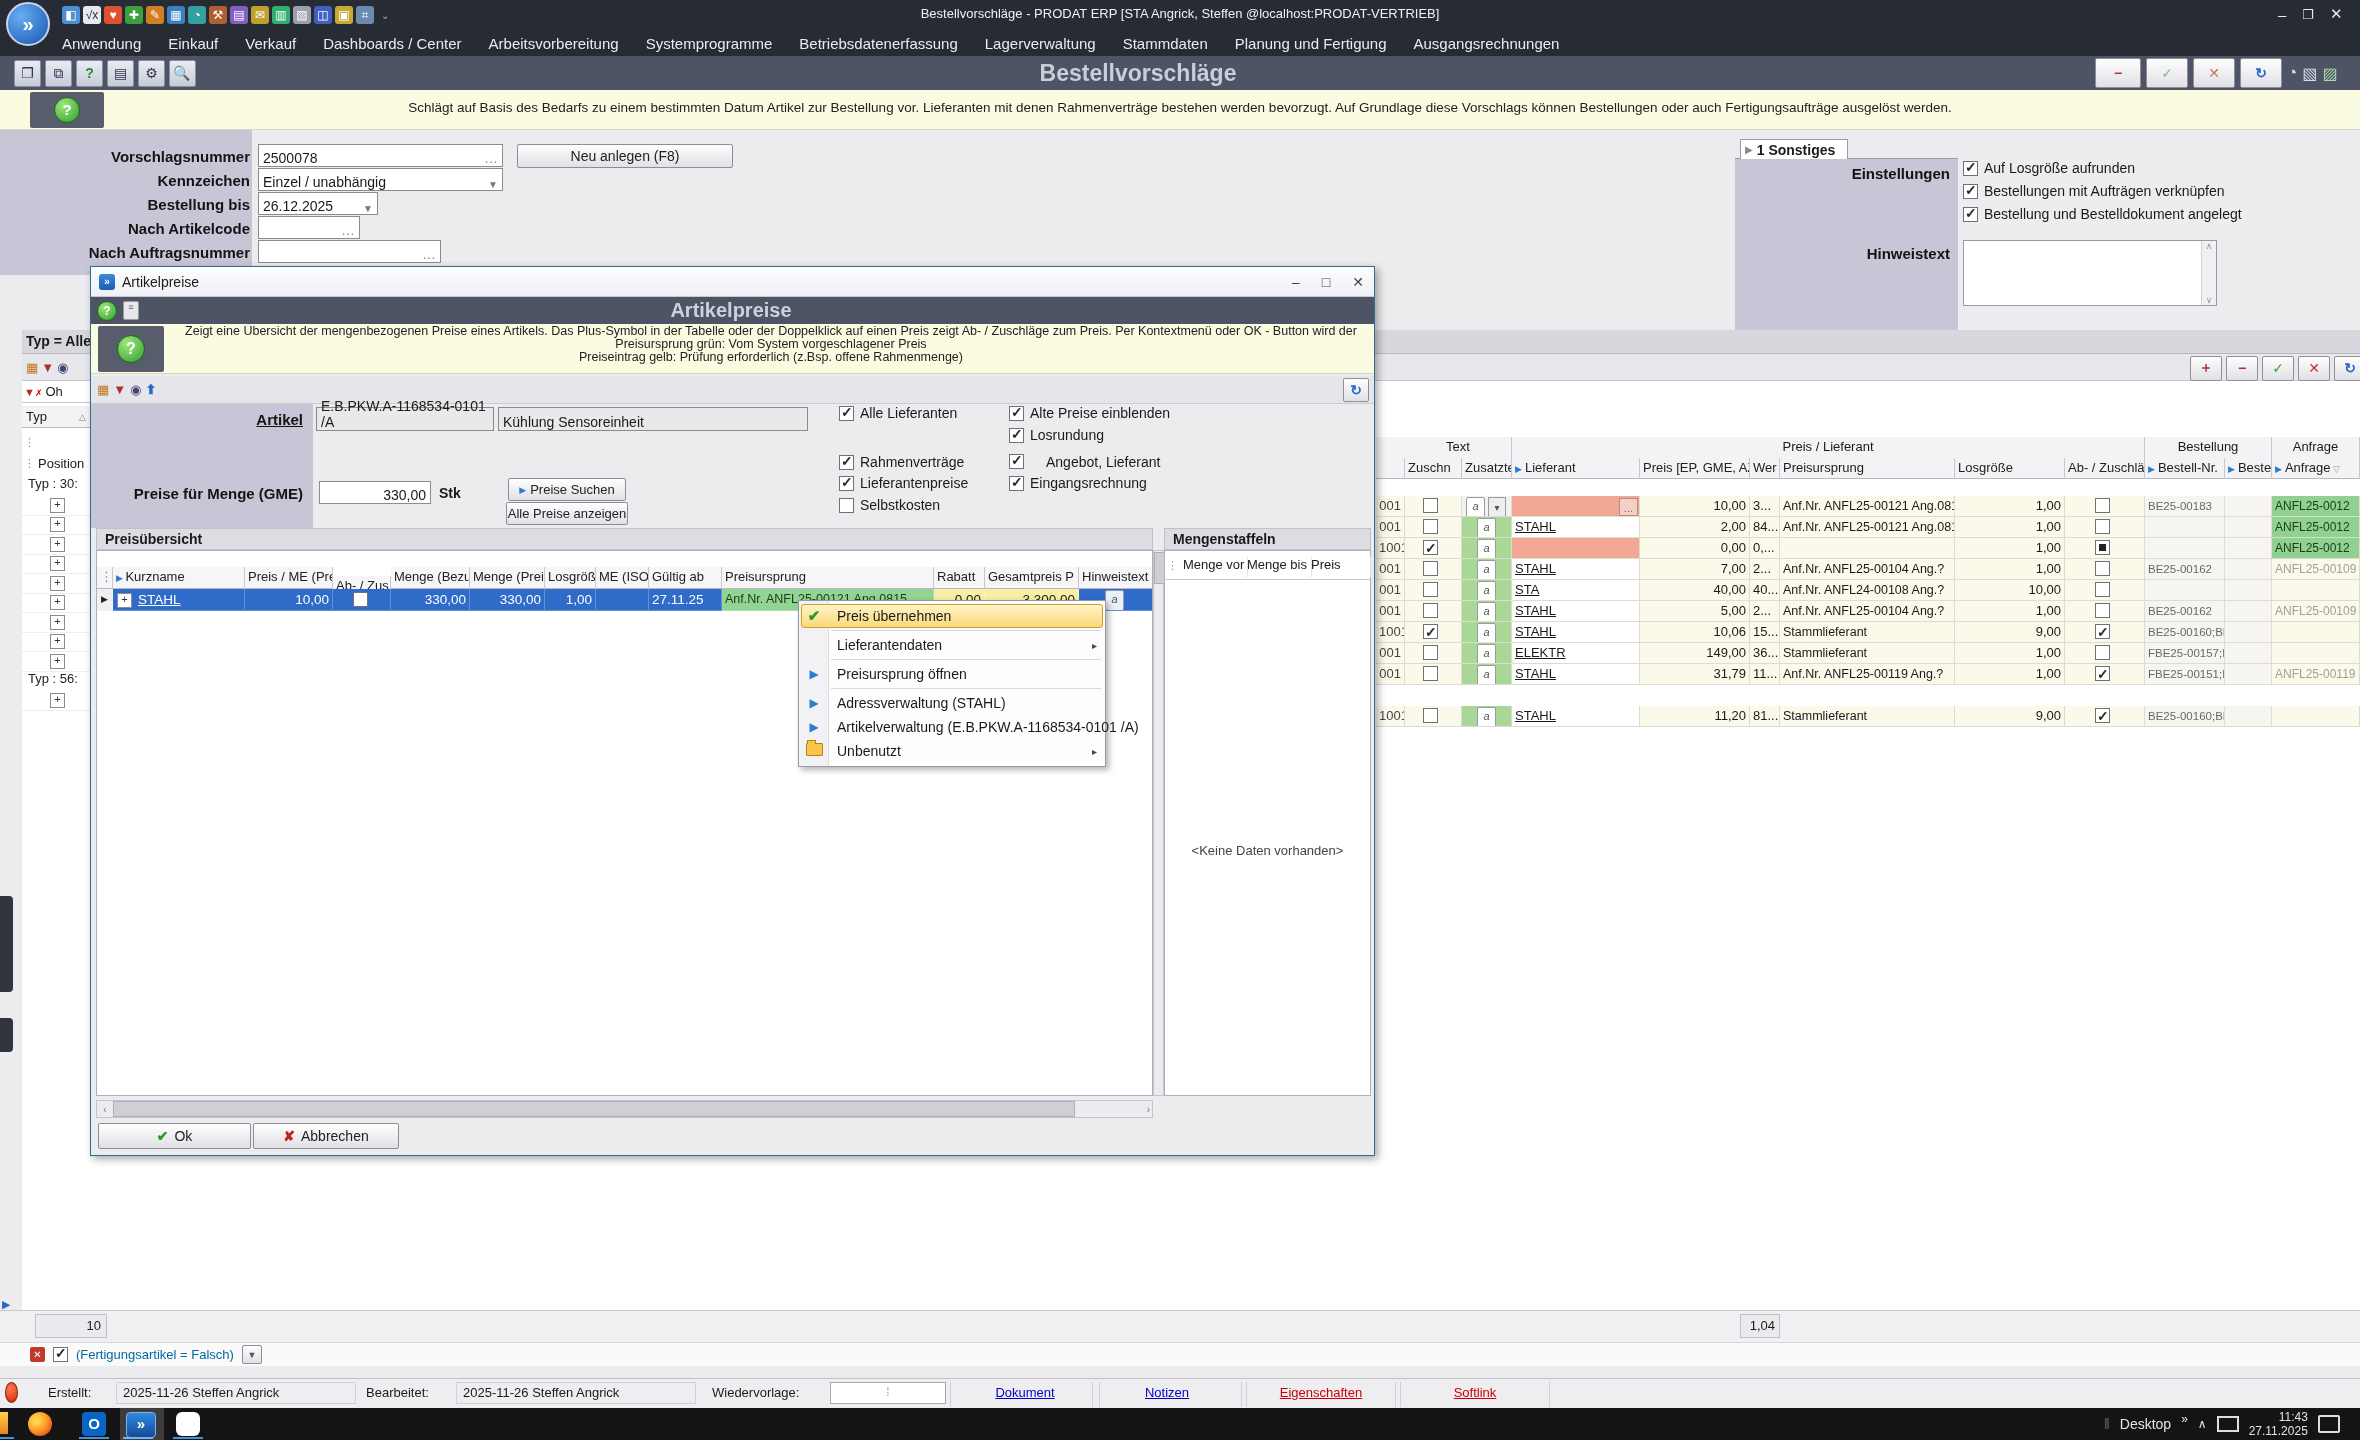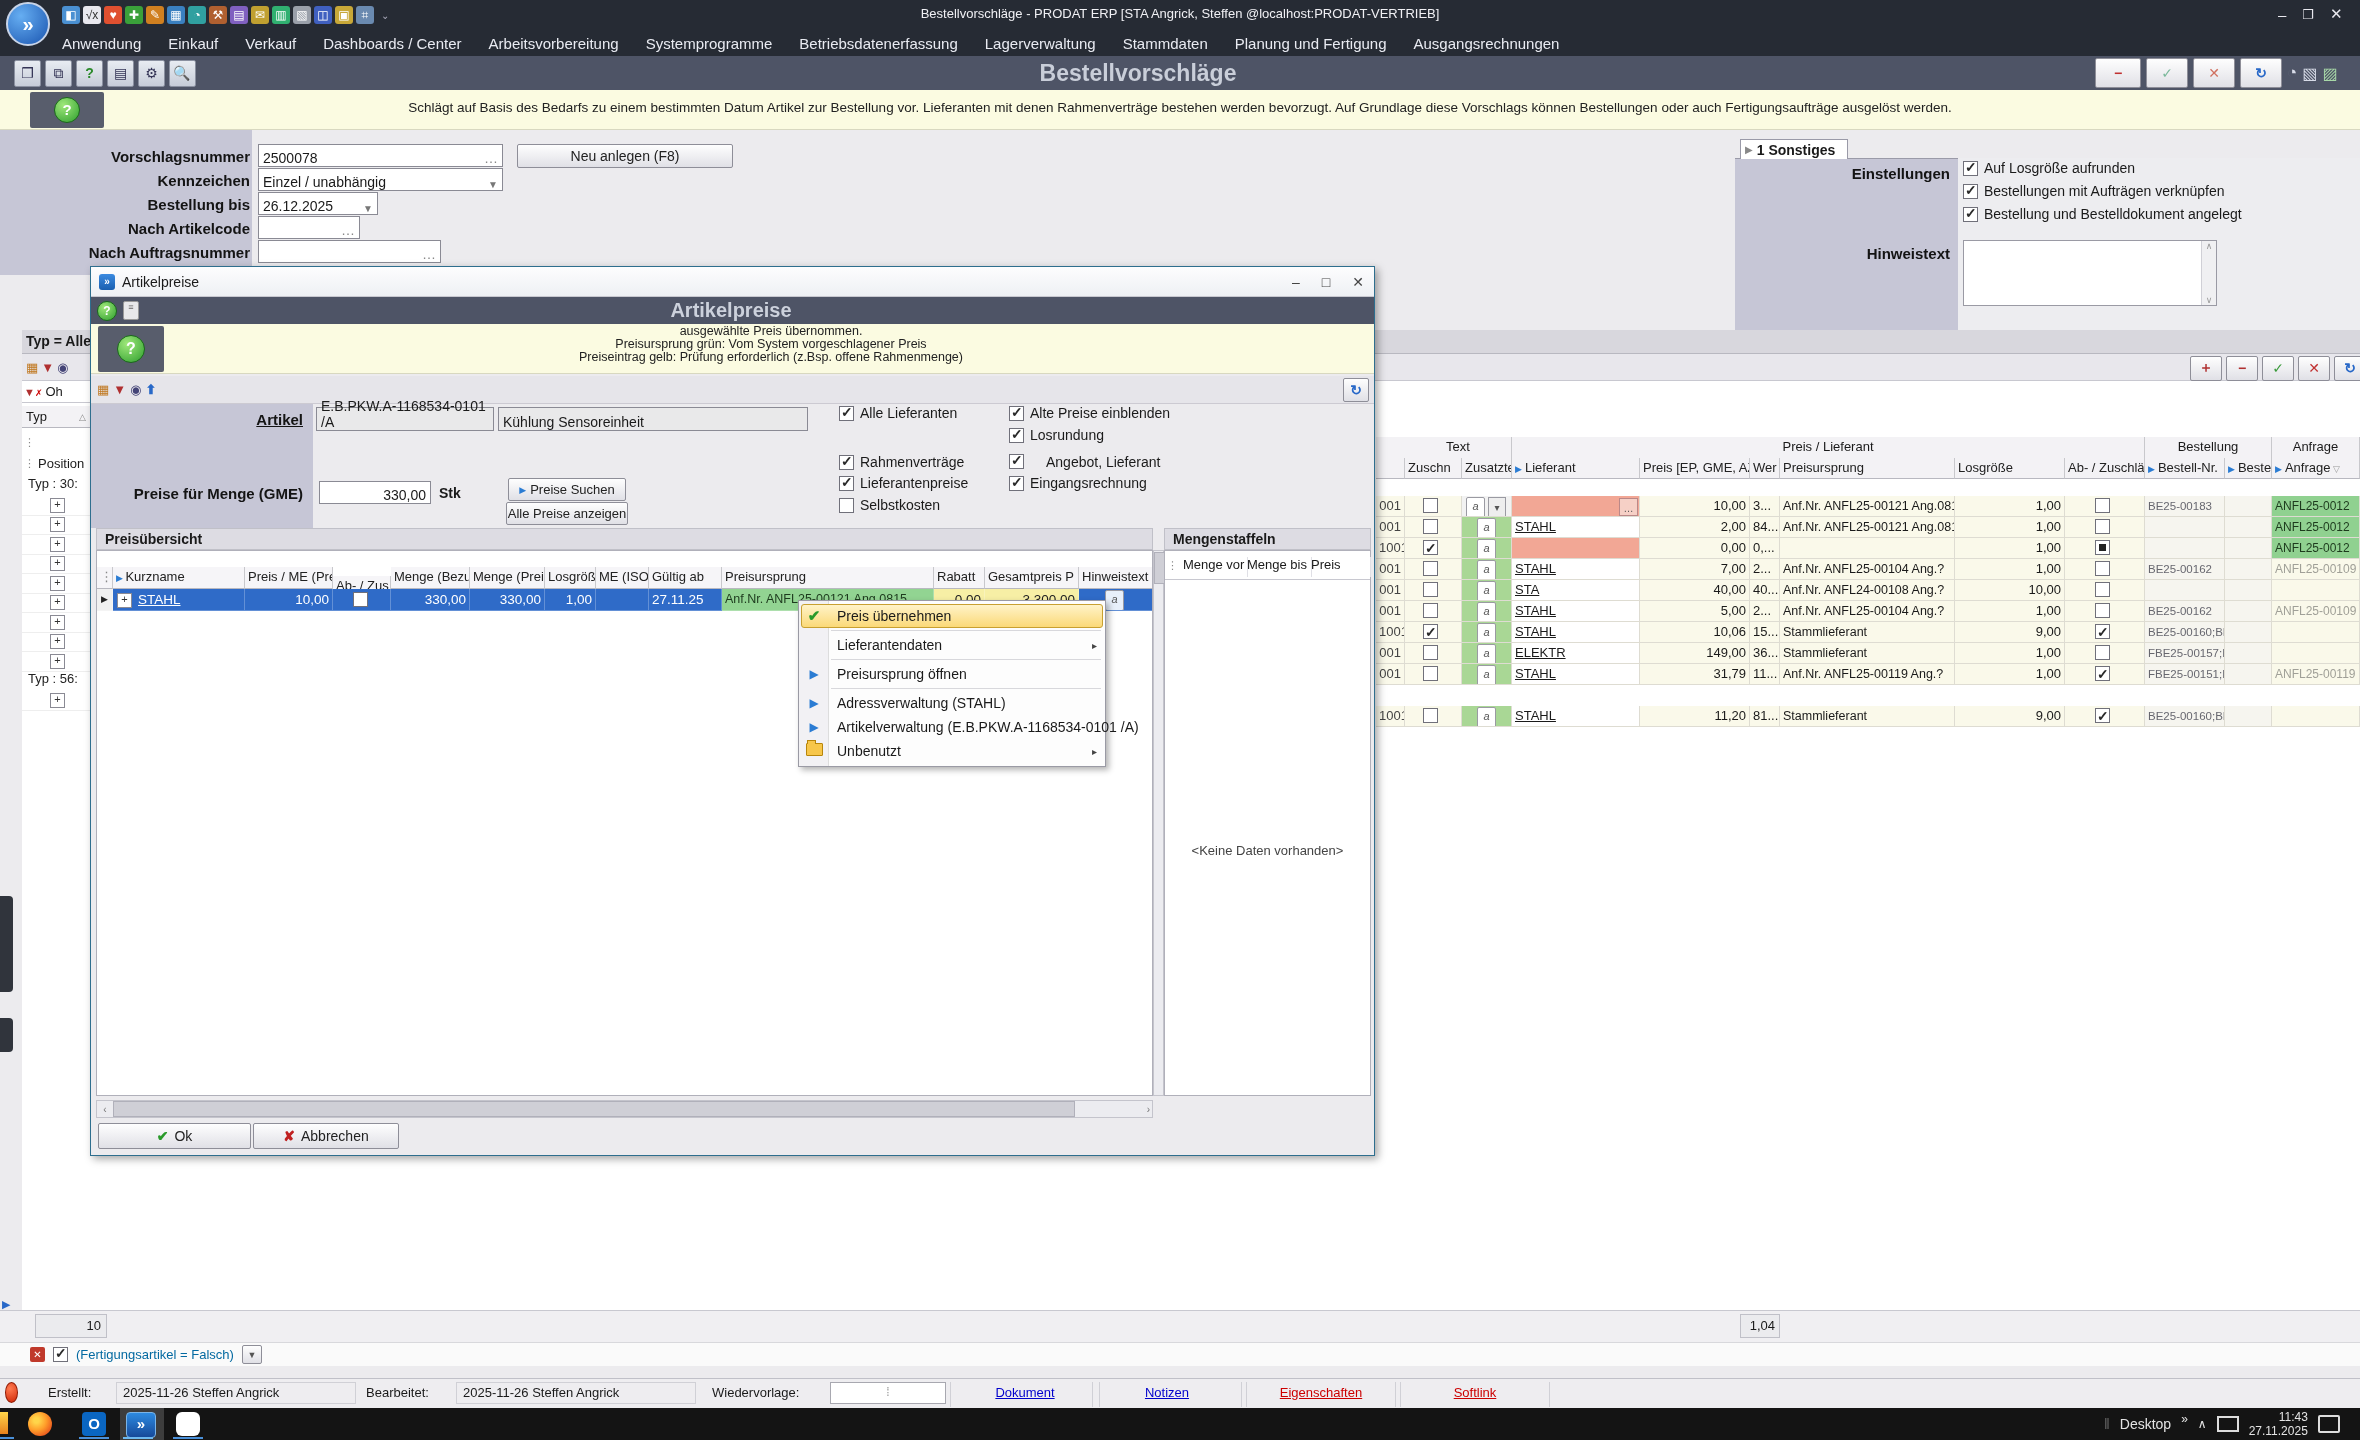--- a/index.html
+++ b/index.html
@@ -502,21 +502,21 @@
   <div class="a flex" style="left:0;top:30px;width:1283px;height:27px;background:#4e5466;padding-left:6px;gap:6px;">
     <span class="helpball" style="width:18px;height:18px;line-height:18px;font-size:12px;">?</span>
     <span style="width:14px;height:17px;background:#e8e8ea;border:1px solid #999;border-radius:2px;font-size:9px;text-align:center;color:#666;">≡</span>
   </div>
   <div class="a" style="left:440px;top:32px;width:400px;text-align:center;color:#ccd1dc;font-size:20px;font-weight:bold;">Artikelpreise</div>
   <div class="a" style="left:0;top:57px;width:1283px;height:50px;background:#fbfbe1;border-bottom:1px solid #d8d8c0;"></div>
   <div class="a helpsq" style="left:7px;top:59px;width:66px;height:46px;">
     <span class="helpball" style="width:26px;height:26px;line-height:26px;font-size:16px;">?</span>
   </div>
   <div class="a" style="left:85px;top:58px;width:1190px;height:49px;overflow:hidden;text-align:center;font-size:12.5px;line-height:13px;color:#222;">
-    <div>ausgewählte Preis übernommen.</div>
+    <div>Zeigt eine Übersicht der mengenbezogenen Preise eines Artikels. Das Plus-Symbol in der Tabelle oder der Doppelklick auf einen Preis zeigt Ab- / Zuschläge zum Preis. Per Kontextmenü oder OK - Button wird der</div>
     <div>Preisursprung grün: Vom System vorgeschlagener Preis</div>
     <div>Preiseintrag gelb: Prüfung erforderlich (z.Bsp. offene Rahmenmenge)</div>
   </div>
   <div class="a flex" style="left:0;top:109px;width:1283px;height:28px;background:#e6e5ea;border-bottom:1px solid #cccad2;padding-left:6px;gap:4px;">
     <span style="font-size:13px;color:#c07820;">▦</span>
     <span style="font-size:13px;color:#b03030;">▼</span>
     <span style="font-size:13px;color:#447;">◉</span>
     <span style="font-size:13px;color:#2868c8;font-weight:bold;">⬆</span>
   </div>
   <span class="btn a" style="left:1252px;top:111px;width:26px;height:24px;color:#2868c8;font-weight:bold;">↻</span>

